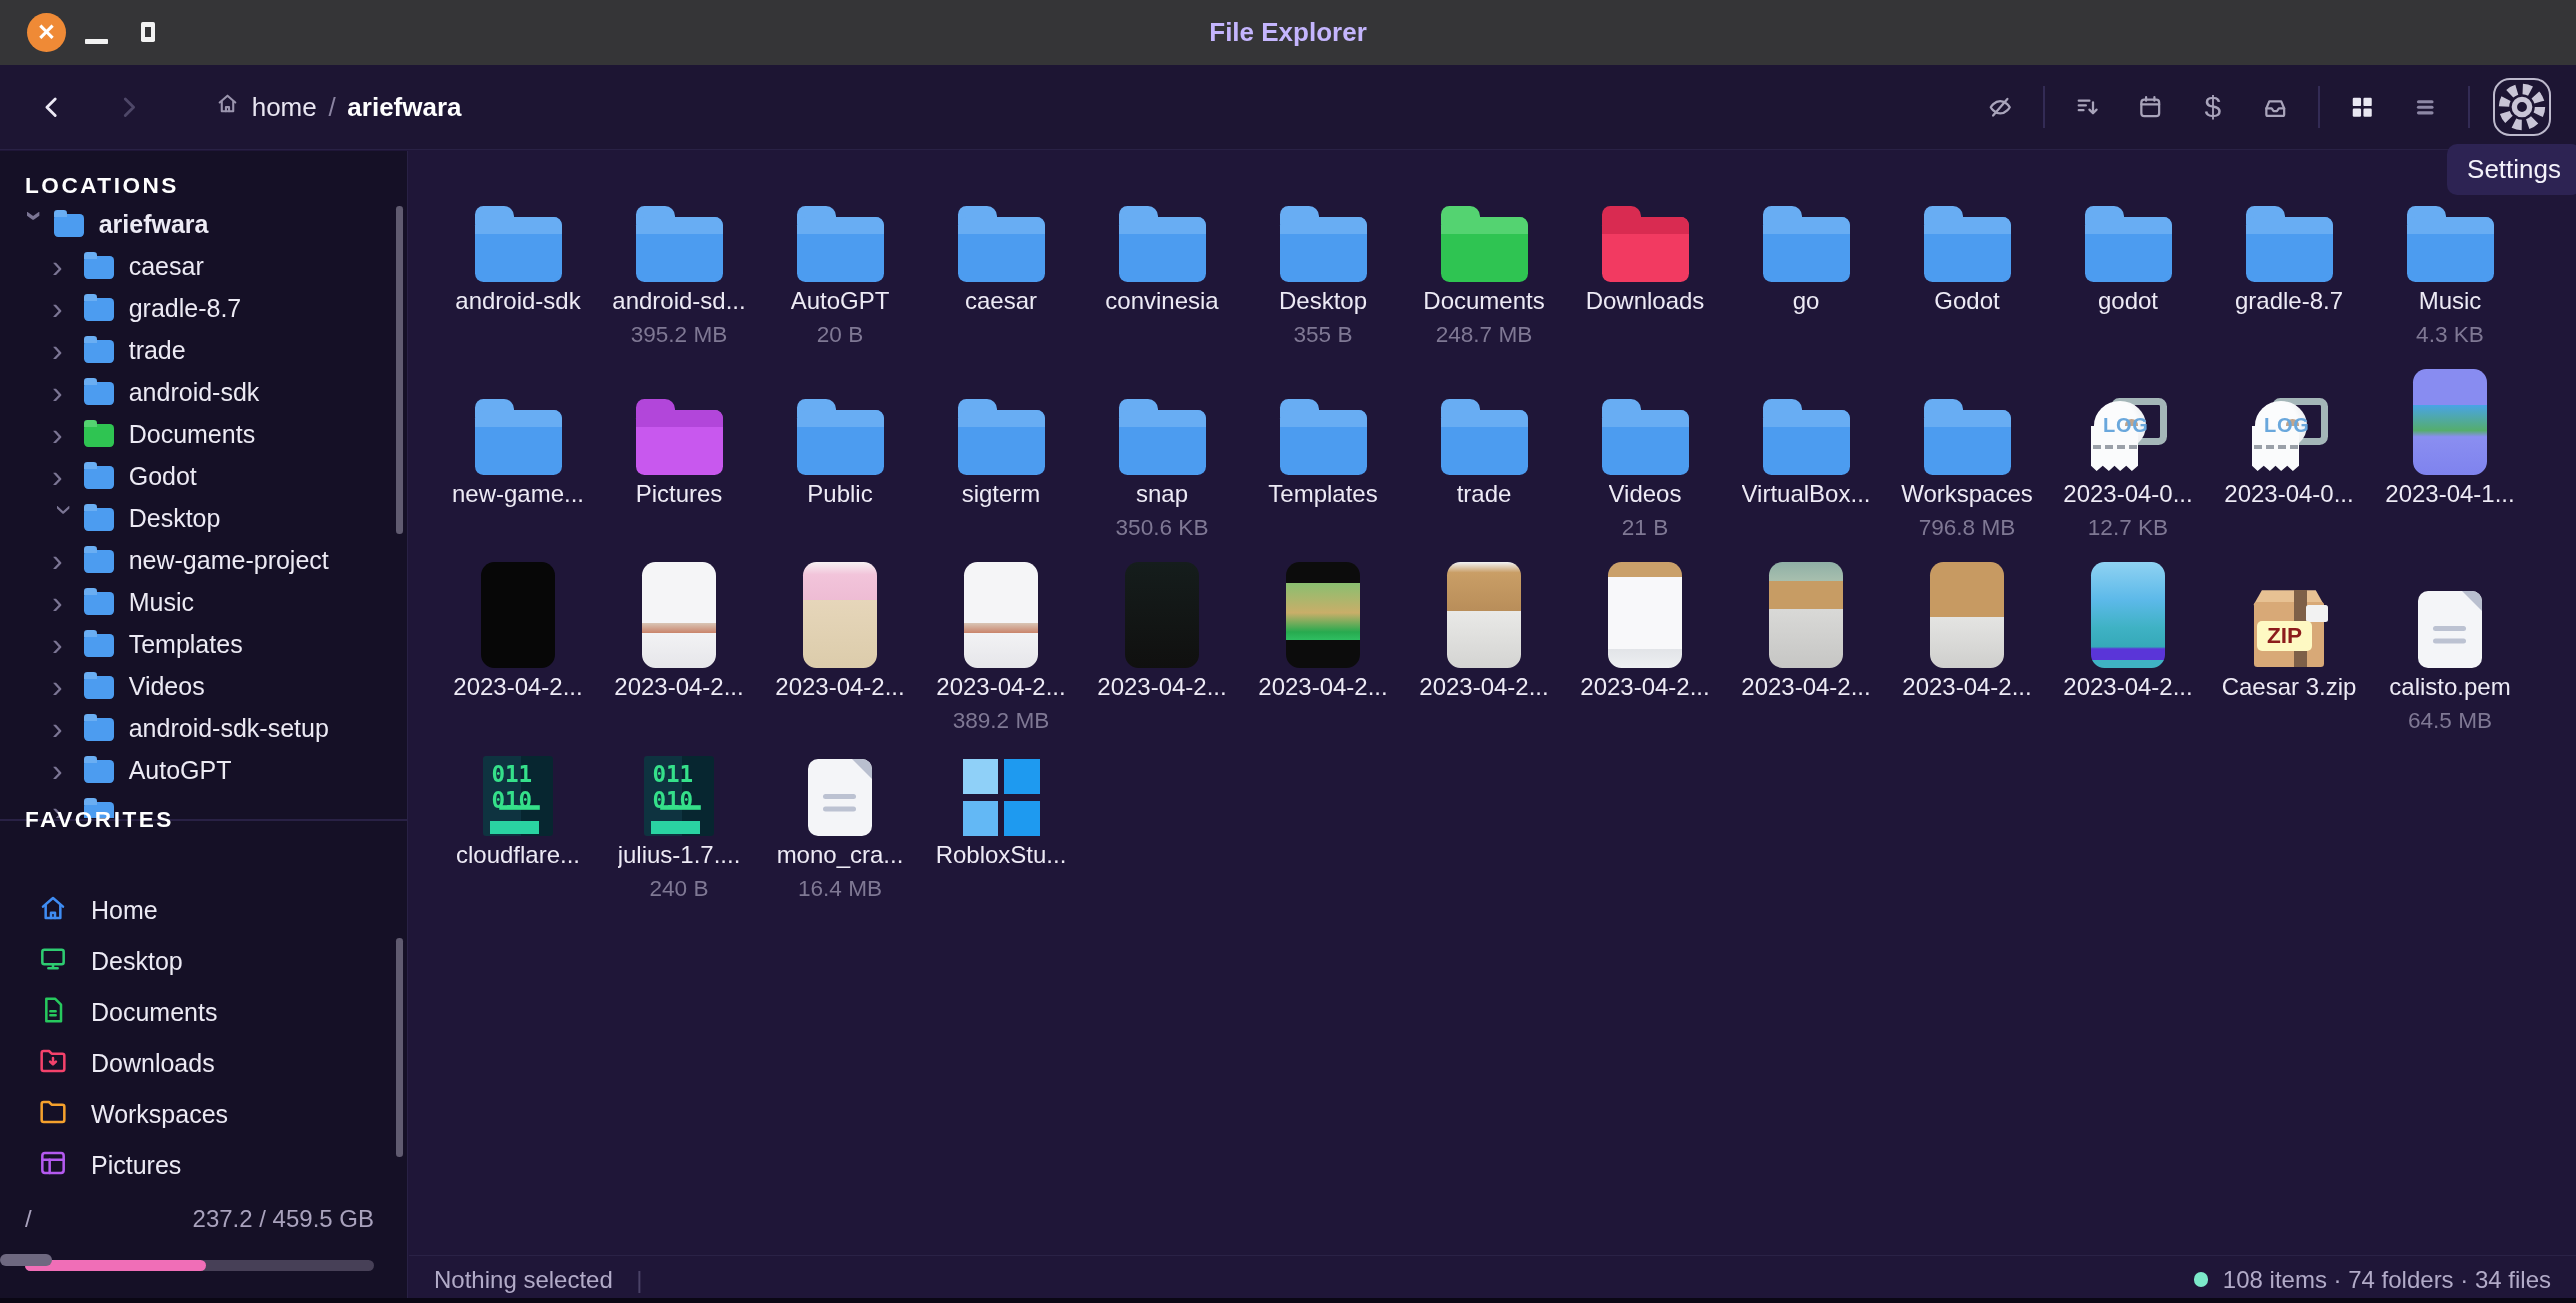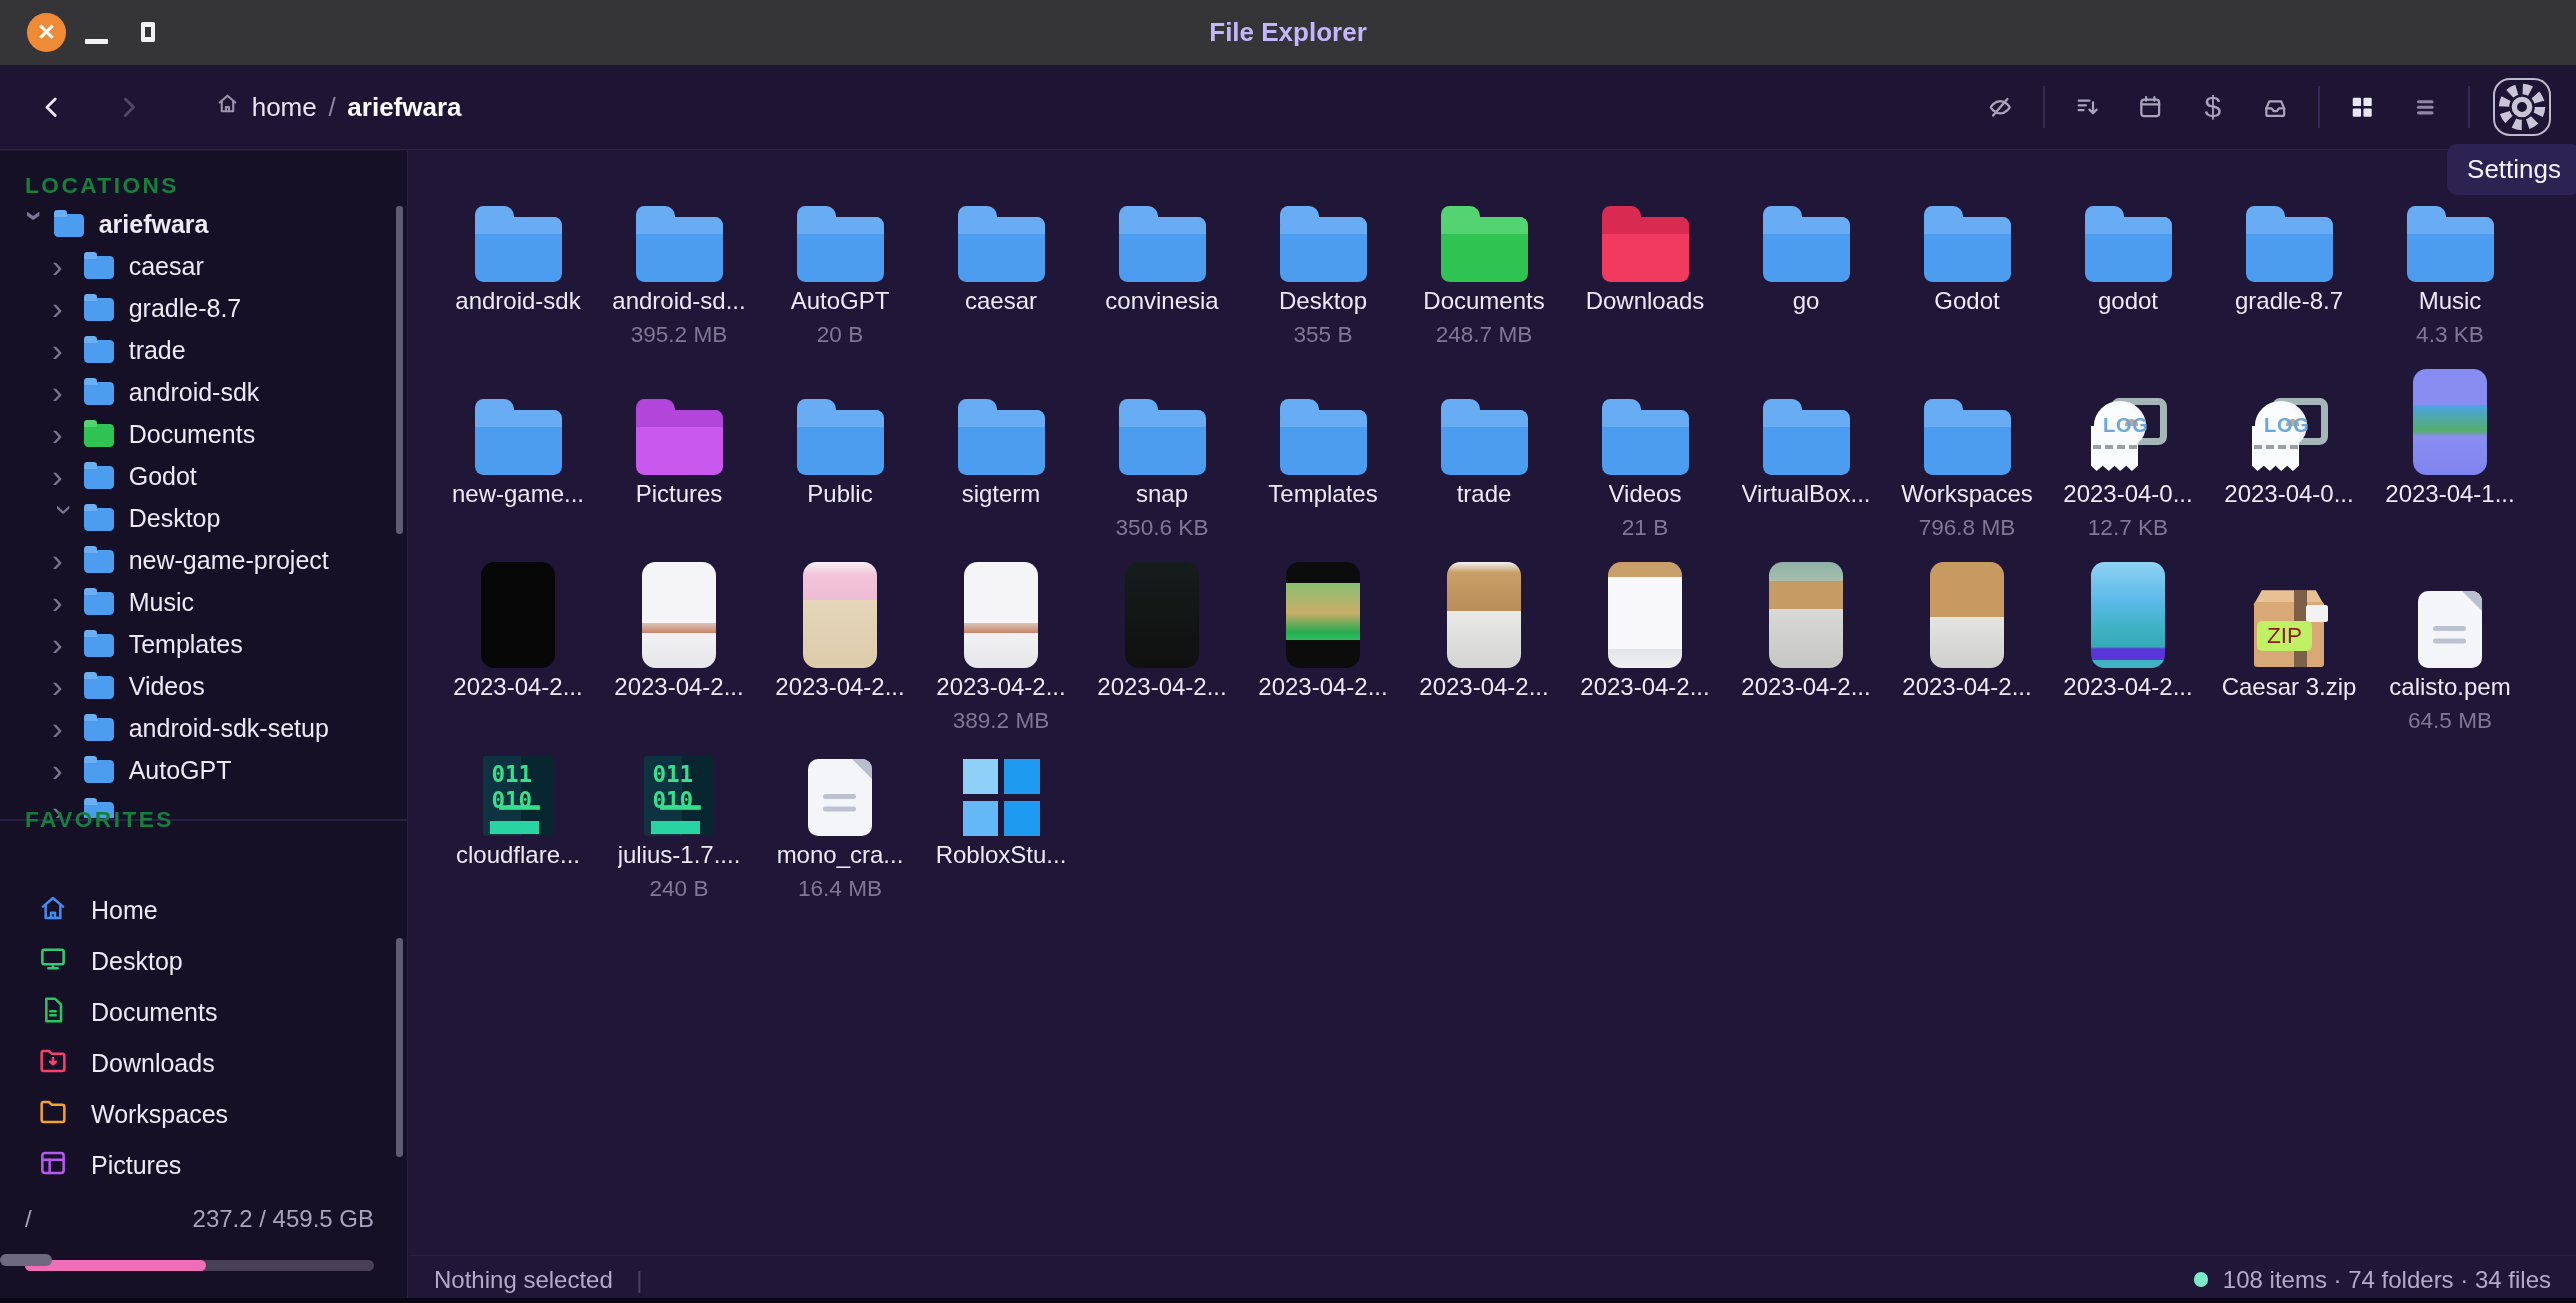--- a/index.html
+++ b/index.html
@@ -27,21 +27,21 @@
   .crumb-home svg{width:25px;height:25px;}
   .nav-right{right:25px;gap:23.4px;}
   .vsep{width:1.7px;height:42px;background:#332b55;}
   .dollar{font-size:30px;color:#a9a4bb;font-weight:normal;line-height:28.5px;}
   .gear-box{width:54px;height:54px;border:2.5px solid #bdb9cc;border-radius:17px;display:flex;align-items:center;justify-content:center;}
   .tooltip{position:absolute;top:144px;right:-5px;background:#2d2353;border-radius:10px;padding:10px 20px;
            font-size:26px;color:#f4f2fb;z-index:50;}
 
   
   .sidebar{position:absolute;left:0;top:151px;width:407px;bottom:0;background:#151026;border-right:1.7px solid #292145;}
-  .sec-header{position:absolute;left:25px;font-size:22.6px;font-weight:bold;letter-spacing:2.5px;color:#15803d;}
+  .sec-header{position:absolute;left:25px;font-size:22.6px;font-weight:bold;letter-spacing:2.5px;color:#ffffff;}
   .loc-header{top:22px;}
   .tree{position:absolute;left:0;top:52px;right:13.4px;height:615px;overflow:hidden;}
   .tree-item{display:flex;align-items:center;height:42px;color:#eceaf4;font-size:25px;cursor:default;}
   .tree-item.root{padding-left:22px;font-weight:bold;}
   .tree-item.child{padding-left:52px;}
   .tw{display:inline-block;width:30px;font-size:32px;line-height:30px;color:#7b7594;transform-origin:45% 50%;}
   .tw.open{transform:rotate(90deg);}
   .tfolder{position:relative;width:30px;height:22.6px;border-radius:4.2px;margin:0 15px 0 1.7px;flex:0 0 auto;margin-top:3.3px;}
   .tf-blue{background:#4c9cf0;} .tf-blue::before{content:"";position:absolute;top:-4.2px;left:0;width:13.4px;height:6.7px;border-radius:3.3px 3.3px 0 0;background:#6aaef3;}
   .tf-green{background:#2fc452;} .tf-green::before{content:"";position:absolute;top:-4.2px;left:0;width:13.4px;height:6.7px;border-radius:3.3px 3.3px 0 0;background:#54d371;}
@@ -86,22 +86,22 @@
   .lg-r::after{content:"";position:absolute;right:8.4px;top:18.4px;width:12.6px;height:12.6px;border-radius:50%;background:#c2a58c;}
   .lg-d{position:absolute;left:6.7px;top:49px;width:44px;border-top:4.2px dashed #9aa0a8;}
   .ic-log-file b{position:absolute;left:17px;top:18.4px;font-size:20px;font-weight:bold;color:#69a7dc;letter-spacing:0.8px;}
 
   
   .ic-zip-archive{position:relative;width:84px;height:80px;}
   .zp-f{position:absolute;left:3.3px;top:1.7px;width:77px;height:15px;background:#e7c193;clip-path:polygon(4% 100%,15% 0,85% 0,96% 100%);}
   .zp-b{position:absolute;left:6.7px;top:13.4px;width:70px;height:65px;background:#d8a977;border-radius:3.3px;}
   .zp-t{position:absolute;left:47px;top:1.7px;width:12.6px;height:77px;background:#7e6048;}
   .zp-n{position:absolute;right:3.3px;top:17px;width:22px;height:17px;background:#f2f2f2;border-radius:2.5px;}
-  .zp-l{position:absolute;left:10px;top:33px;padding:1.7px 10px;background:#bef264;border-radius:5px;
-        font-weight:normal;font-size:22.6px;color:#8c1c1c;}
+  .zp-l{position:absolute;left:10px;top:33px;padding:1.7px 10px;background:#fef9c3;border-radius:5px;
+        font-weight:bold;font-size:22.6px;color:#8c1c1c;}
 
   
   .ic-text-document{position:relative;width:64px;height:77px;background:#f4f5f8;border-radius:10px;}
   .ic-text-document::before{content:"";position:absolute;top:0;right:0;width:0;height:0;
         border-style:solid;border-width:0 20px 20px 0;border-color:transparent #b9bfcf transparent transparent;border-radius:0 10px 0 0;}
   .ic-text-document::after{content:"";position:absolute;left:15px;top:35px;width:33px;height:5px;border-radius:2.5px;
         background:#bcc2d2;box-shadow:0 12.6px 0 #bcc2d2;}
 
   
   .ic-binary-file{position:relative;width:70px;height:80px;border-radius:3.3px;

